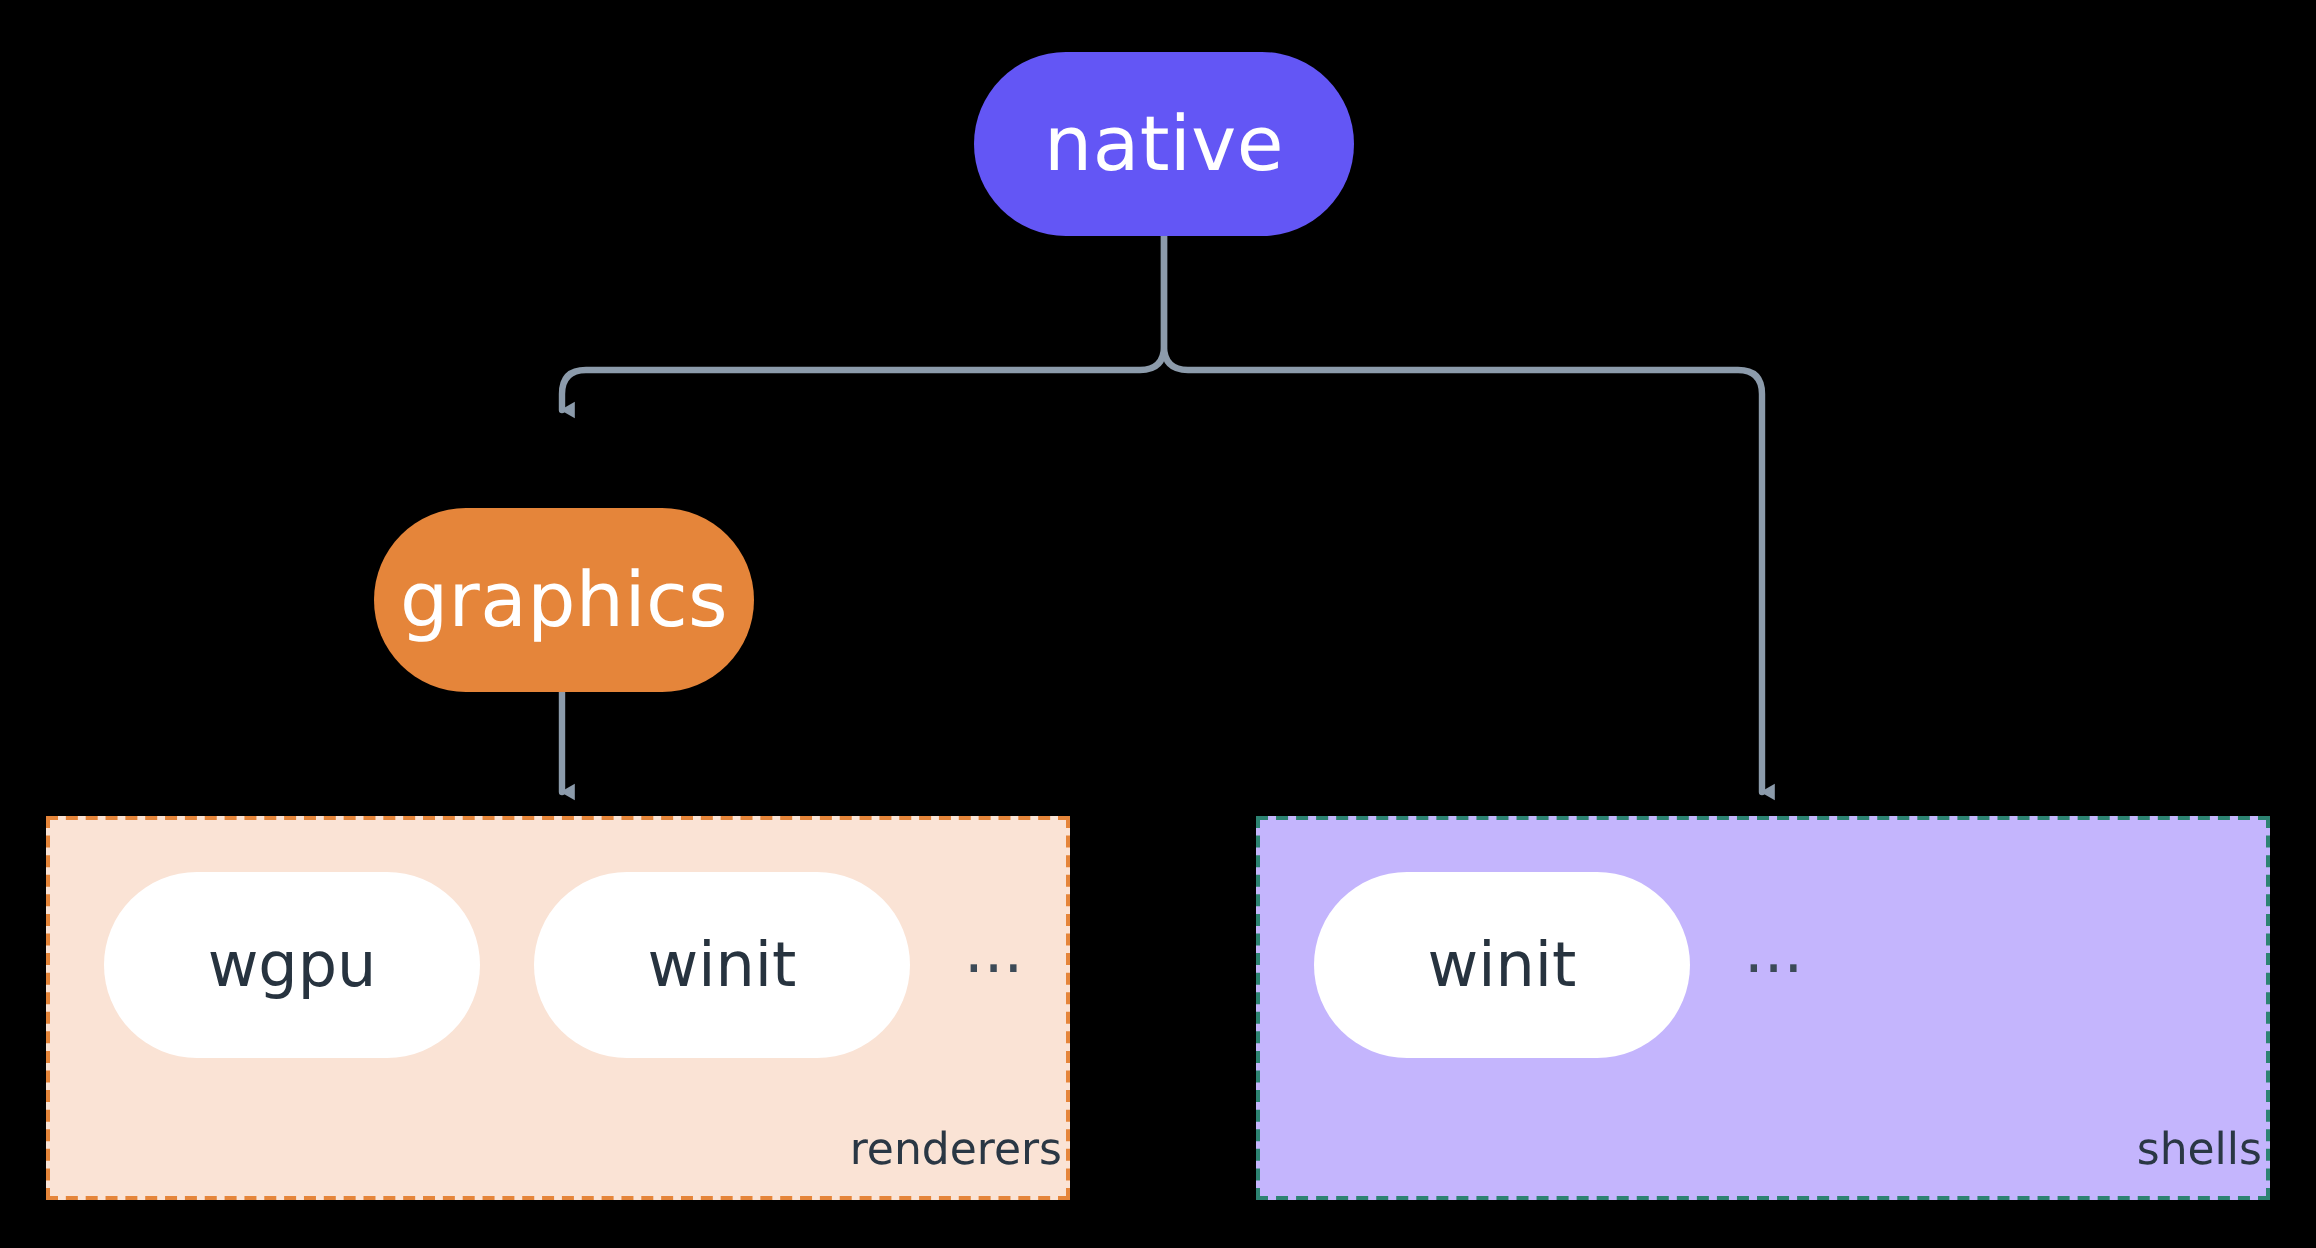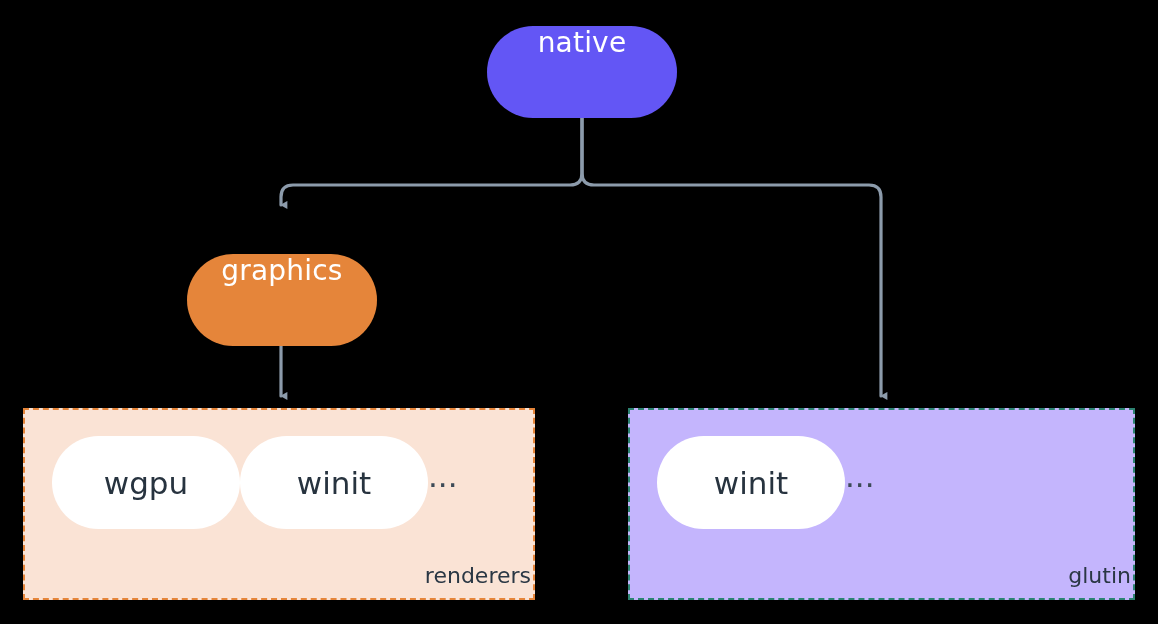--- a/index.html
+++ b/index.html
@@ -27,26 +27,26 @@
     top: 0;
     width: 1158px;
     height: 624px;
     pointer-events: none;
   }
 
   
   .node {
     position: absolute;
     display: flex;
-    align-items: flex-start;
+    align-items: center;
     justify-content: center;
     border-radius: 46px;
     box-sizing: border-box;
     color: #ffffff;
-    font-size: 28px;
+    font-size: 38px;
     letter-spacing: 0.2px;
     white-space: nowrap;
     user-select: none;
   }
   #node-native {
     left: 487px;
     top: 26px;
     width: 190px;
     height: 92px;
     background: #6356f5;
@@ -94,20 +94,21 @@
     user-select: none;
   }
 
   
   .pill-row {
     position: absolute;
     left: 27px;
     top: 26px;
     display: flex;
     align-items: center;
+    gap: 27px;
   }
   .pill {
     display: flex;
     align-items: center;
     justify-content: center;
     height: 93px;
     border-radius: 47px;
     background: #ffffff;
     color: #27333f;
     font-size: 31px;
@@ -166,16 +167,16 @@
     <div class="cluster-label">renderers</div>
   </div>
 
   <div class="cluster" id="cluster-shells">
     <div class="pill-row">
       <div class="pill w-wide">
         <span>winit</span>
       </div>
       <div class="ellipsis">...</div>
     </div>
-    <div class="cluster-label">glutin</div>
+    <div class="cluster-label">shells</div>
   </div>
 
 </div>
 
 </body></html>

